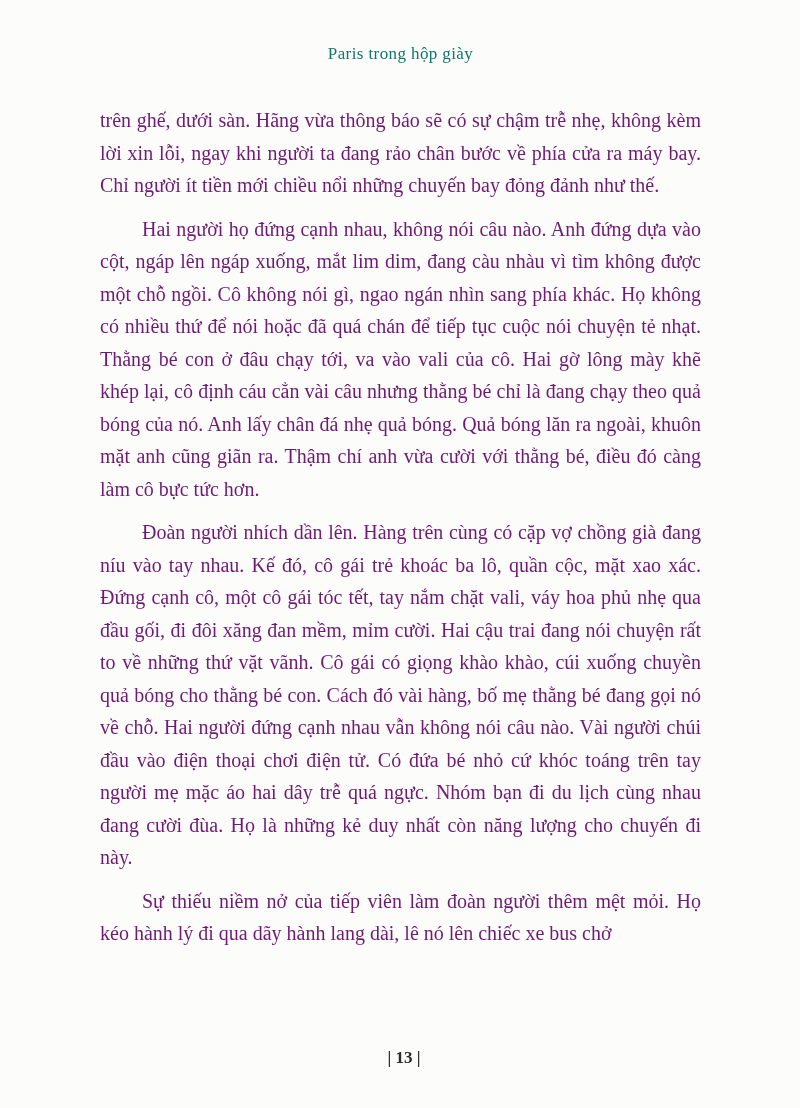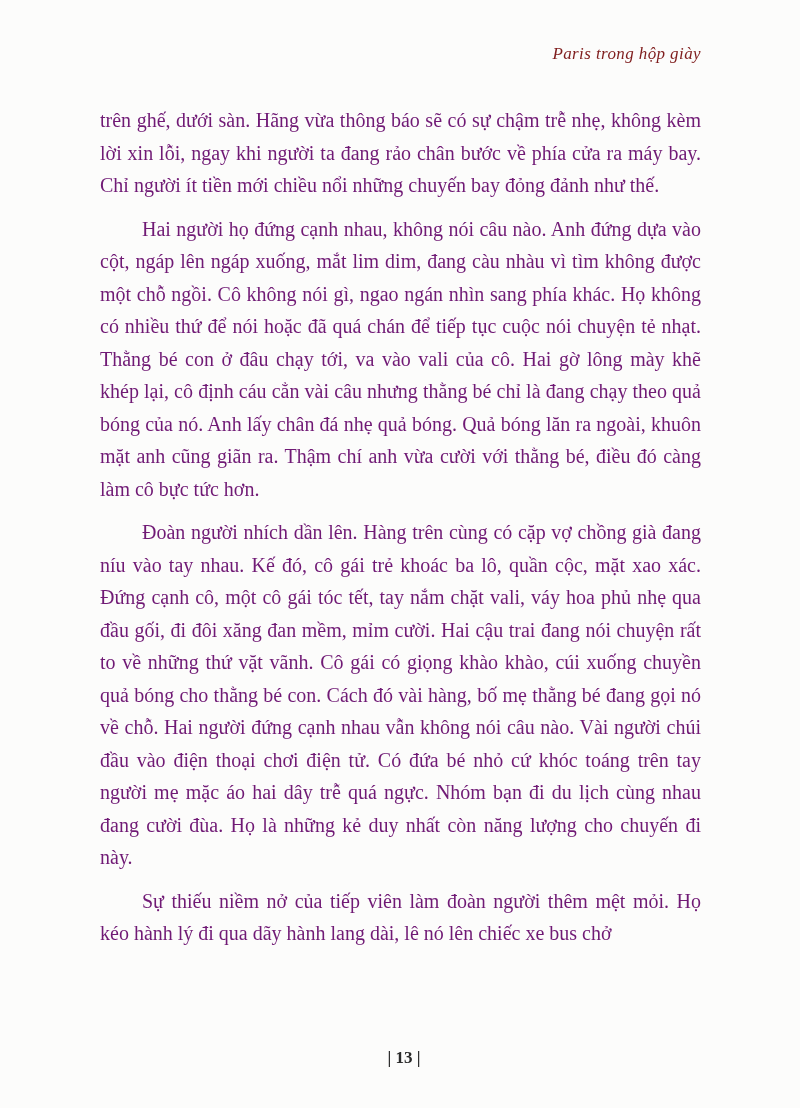--- a/index.html
+++ b/index.html
@@ -16,25 +16,24 @@
   .page {
     box-sizing: border-box;
     width: 800px;
     height: 1108px;
     padding: 44px 99px 0 100px;
     position: relative;
   }
 
   
   .running-header {
-    text-align: right;
-    font-style: italic;
+    text-align: center;
     font-size: 17px;
     letter-spacing: 0.4px;
-    color: #7f1d1d;
+    color: #0f766e;
     margin: 0 0 40px 0;
   }
 
   
   .body-text p {
     font-size: 20px;
     line-height: 32.5px;
     text-align: justify;
     margin: 0 0 11px 0;
     color: #701a75;

